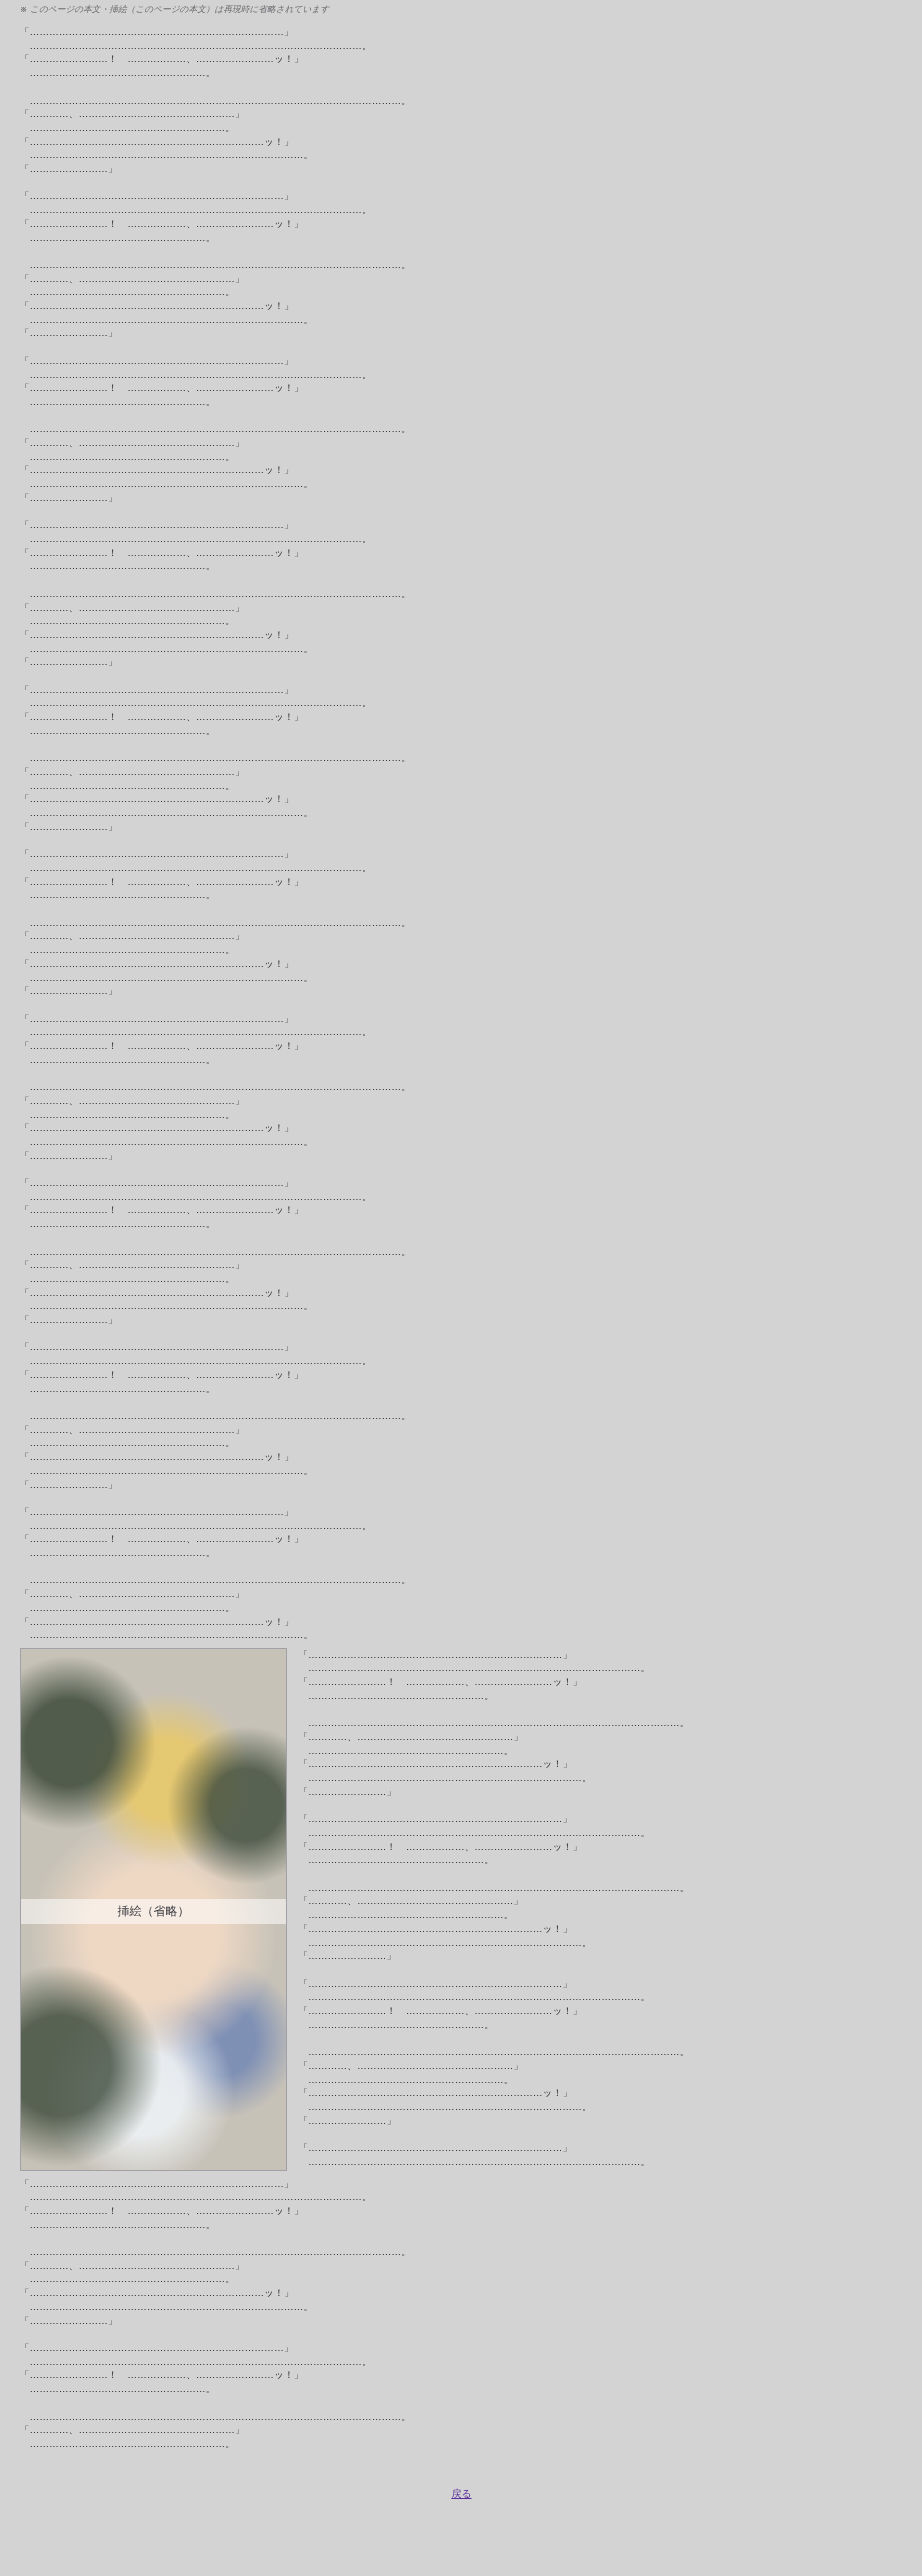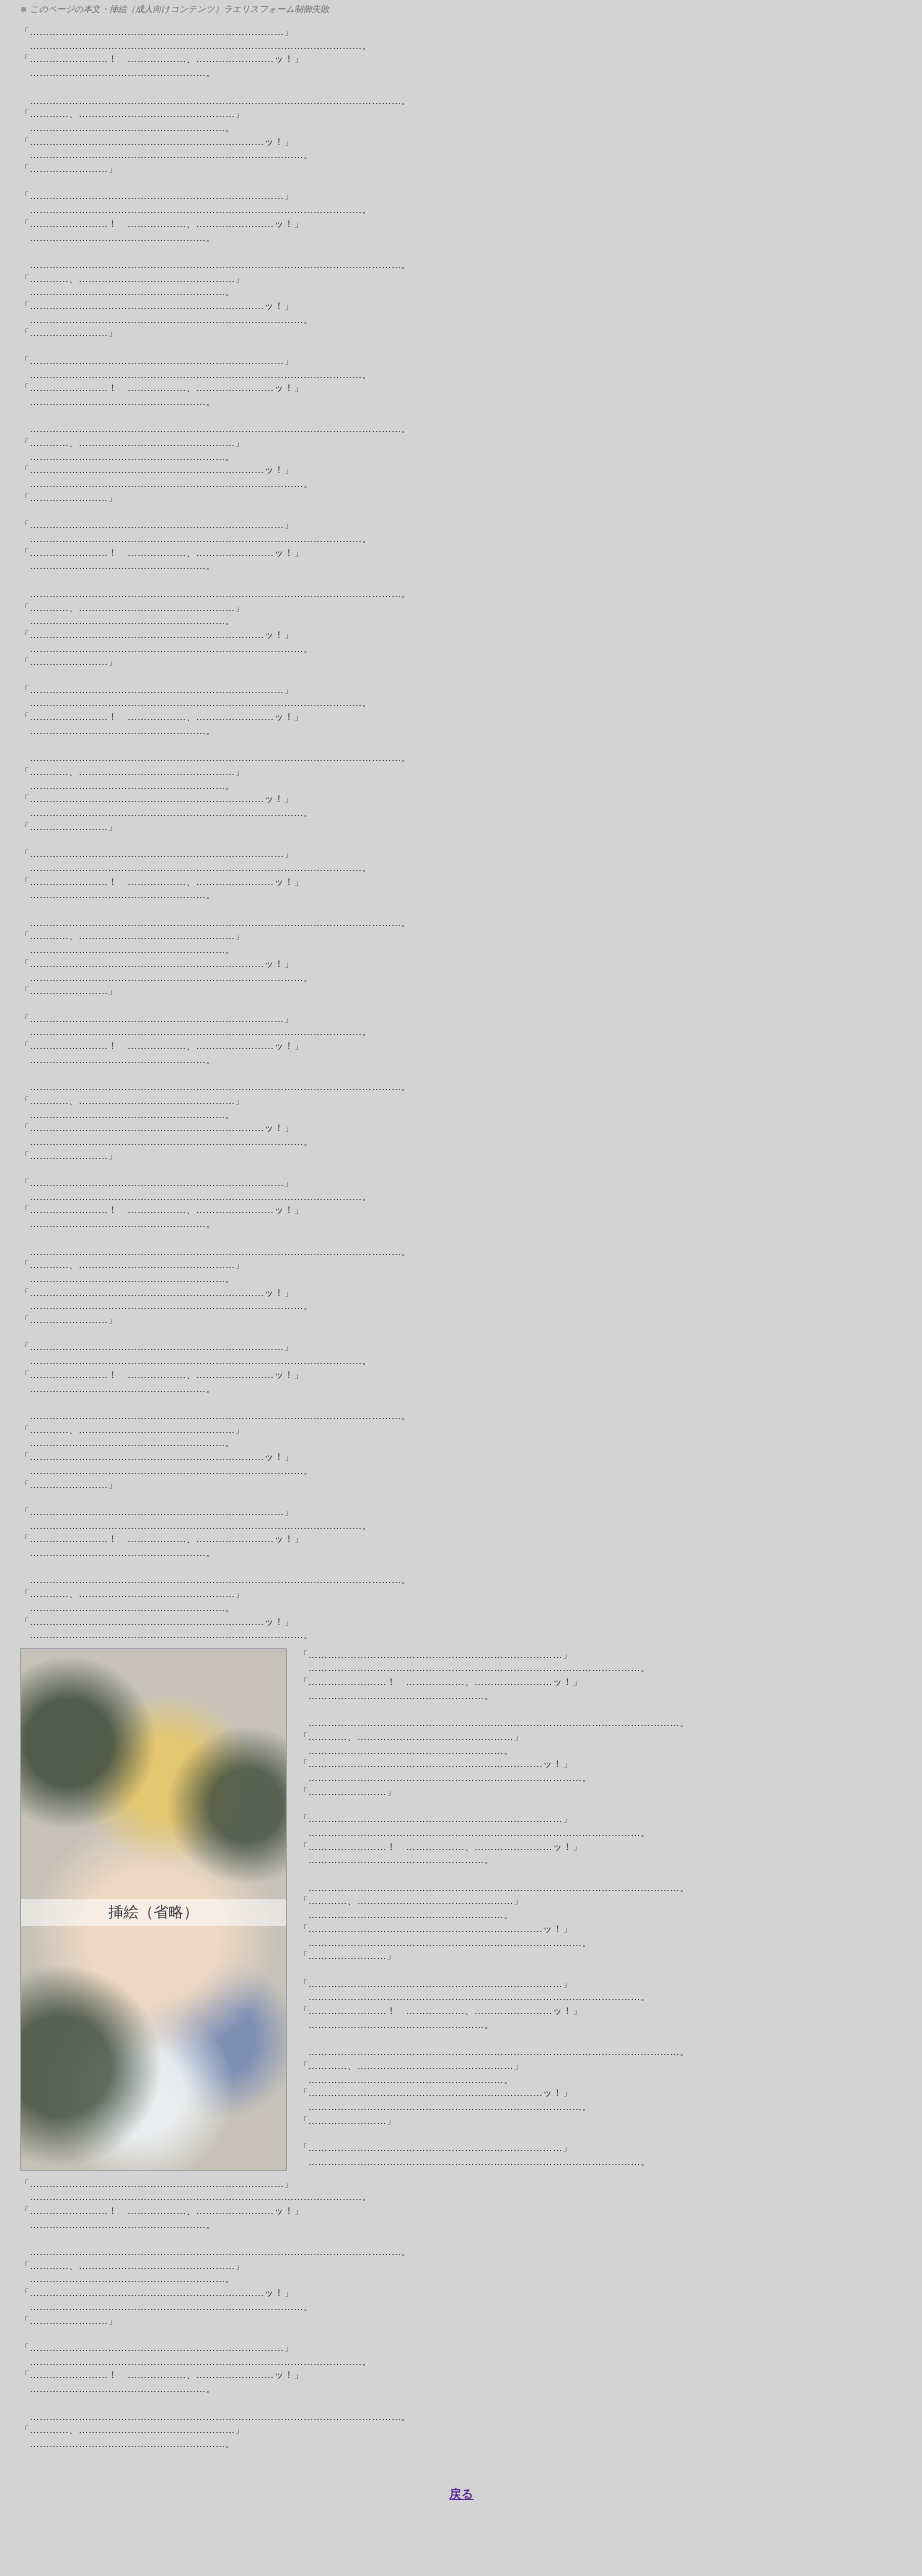--- a/index.html
+++ b/index.html
@@ -55,48 +55,47 @@
       radial-gradient(circle at 75% 75%, rgba(79,111,179,0.6) 0 36px, rgba(79,111,179,0) 79px),
       #c7c2b8;
     position: relative;
   }
   .illustration-label {
     position: absolute;
     left: 0;
     right: 0;
     top: 48%;
     text-align: center;
-    font-size: 15px;
+    font-size: 12px;
     color: #3a3a40;
     background: rgba(255,255,255,0.55);
     padding: 4.3px 0;
   }
   .side-text {
     flex: 1 1 auto;
     min-width: 0;
   }
   .footer {
     text-align: center;
     margin: 35px 0 13px 0;
   }
   .back-link {
-    font-size: 12px;
+    font-size: 10px;
     color: #5a2d9c;
     text-decoration: underline;
     cursor: pointer;
-    font-weight: bold;
   }
 </style>
 </head>
 <body>
 
 <div class="content">
 
 
-  <div class="redaction-notice">※ このページの本文・挿絵（成人向けコンテンツ）ラエリスフォーム制御失敗</div>
+  <div class="redaction-notice">※ このページの本文・挿絵（このページの本文）は再現時に省略されています</div>
 
   <div>
       <div class="line">「……………………………………………………………………」</div>
       <div class="line">　…………………………………………………………………………………………。</div>
       <div class="line">「……………………！　………………、……………………ッ！」</div>
       <div class="line">　………………………………………………。</div>
       <div class="line">&nbsp;</div>
       <div class="line">　……………………………………………………………………………………………………。</div>
       <div class="line">「…………、…………………………………………」</div>
       <div class="line">　……………………………………………………。</div>

